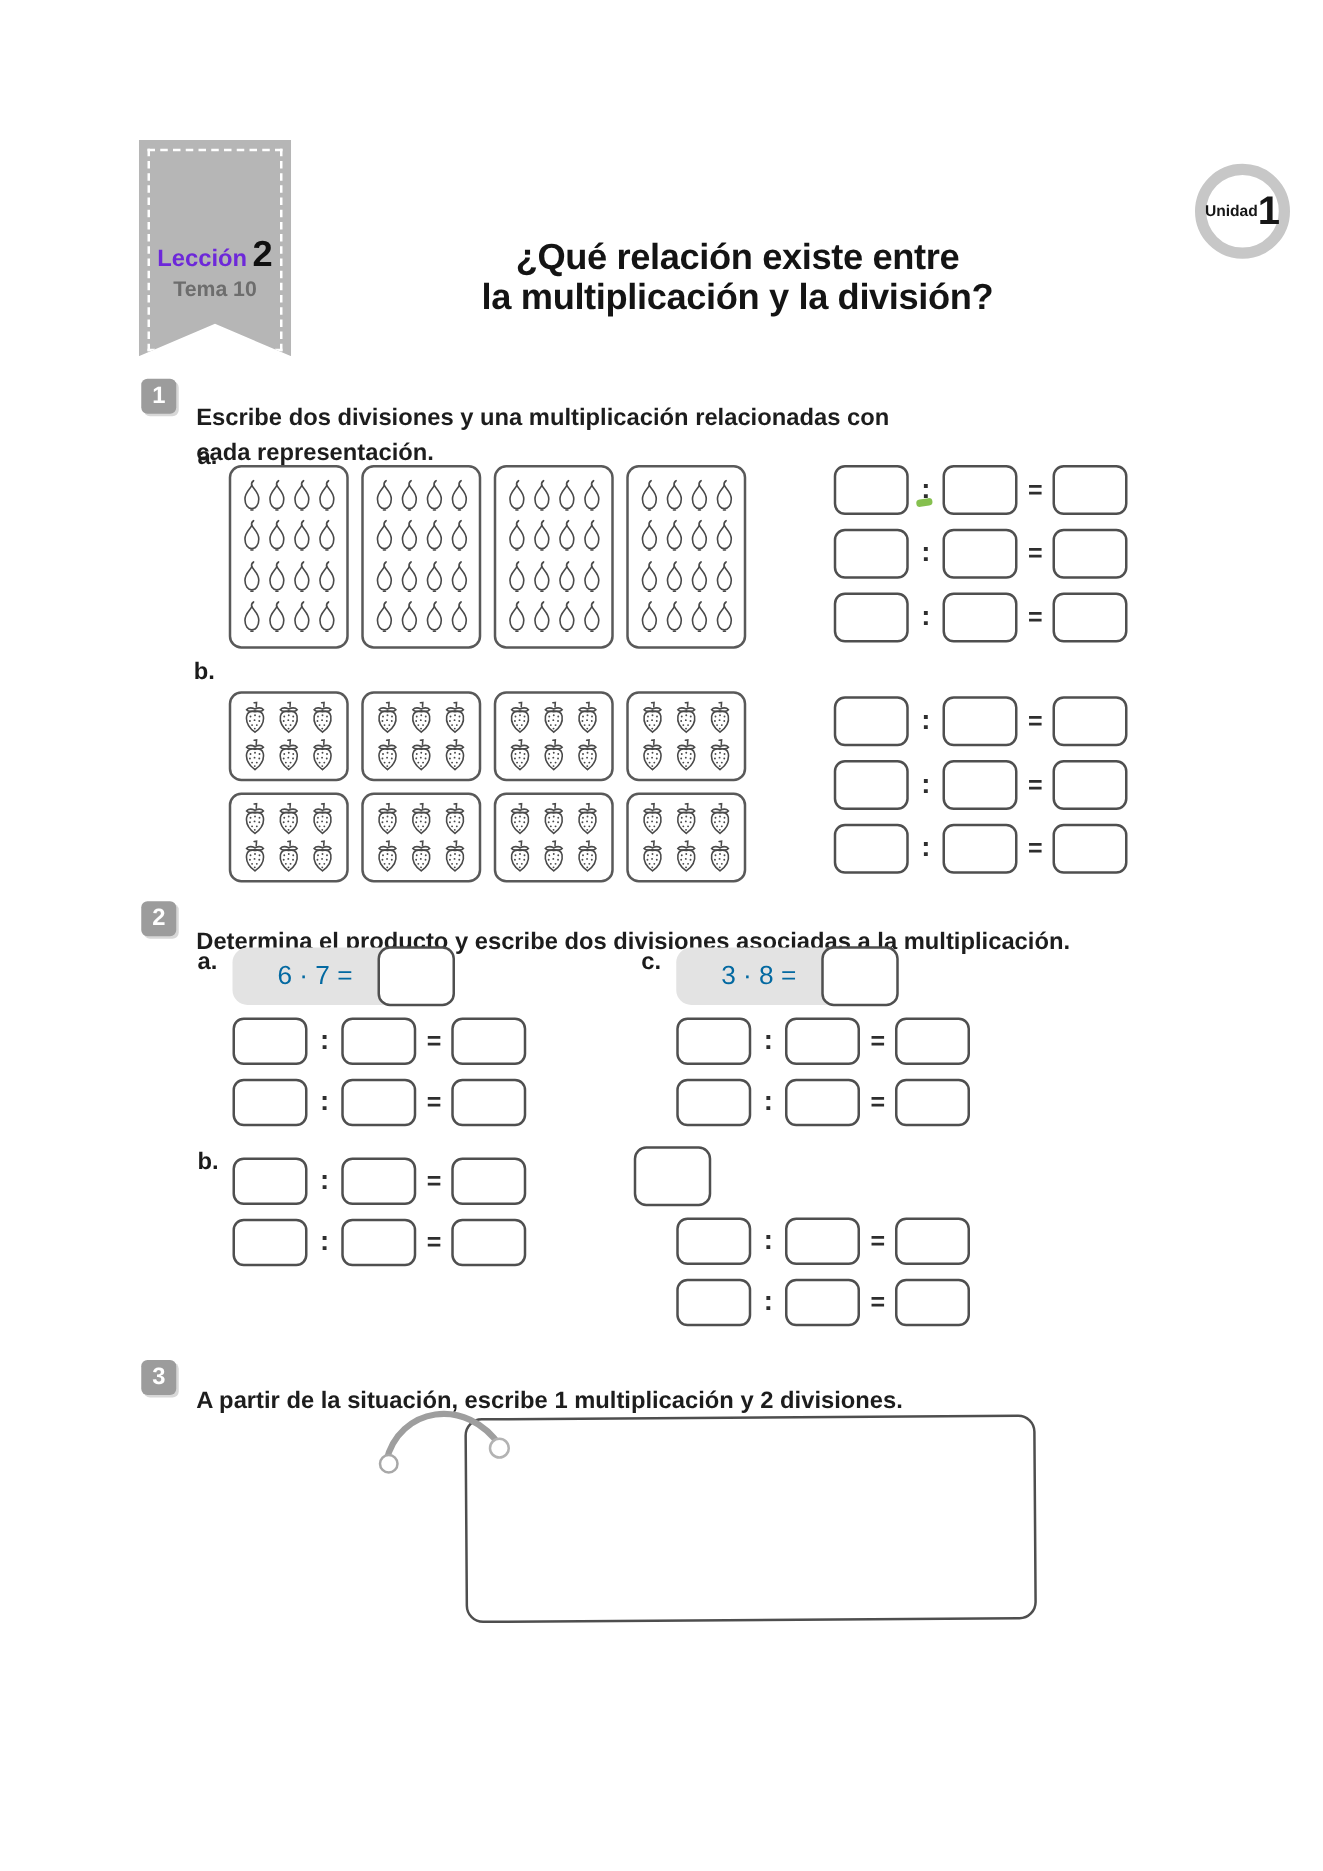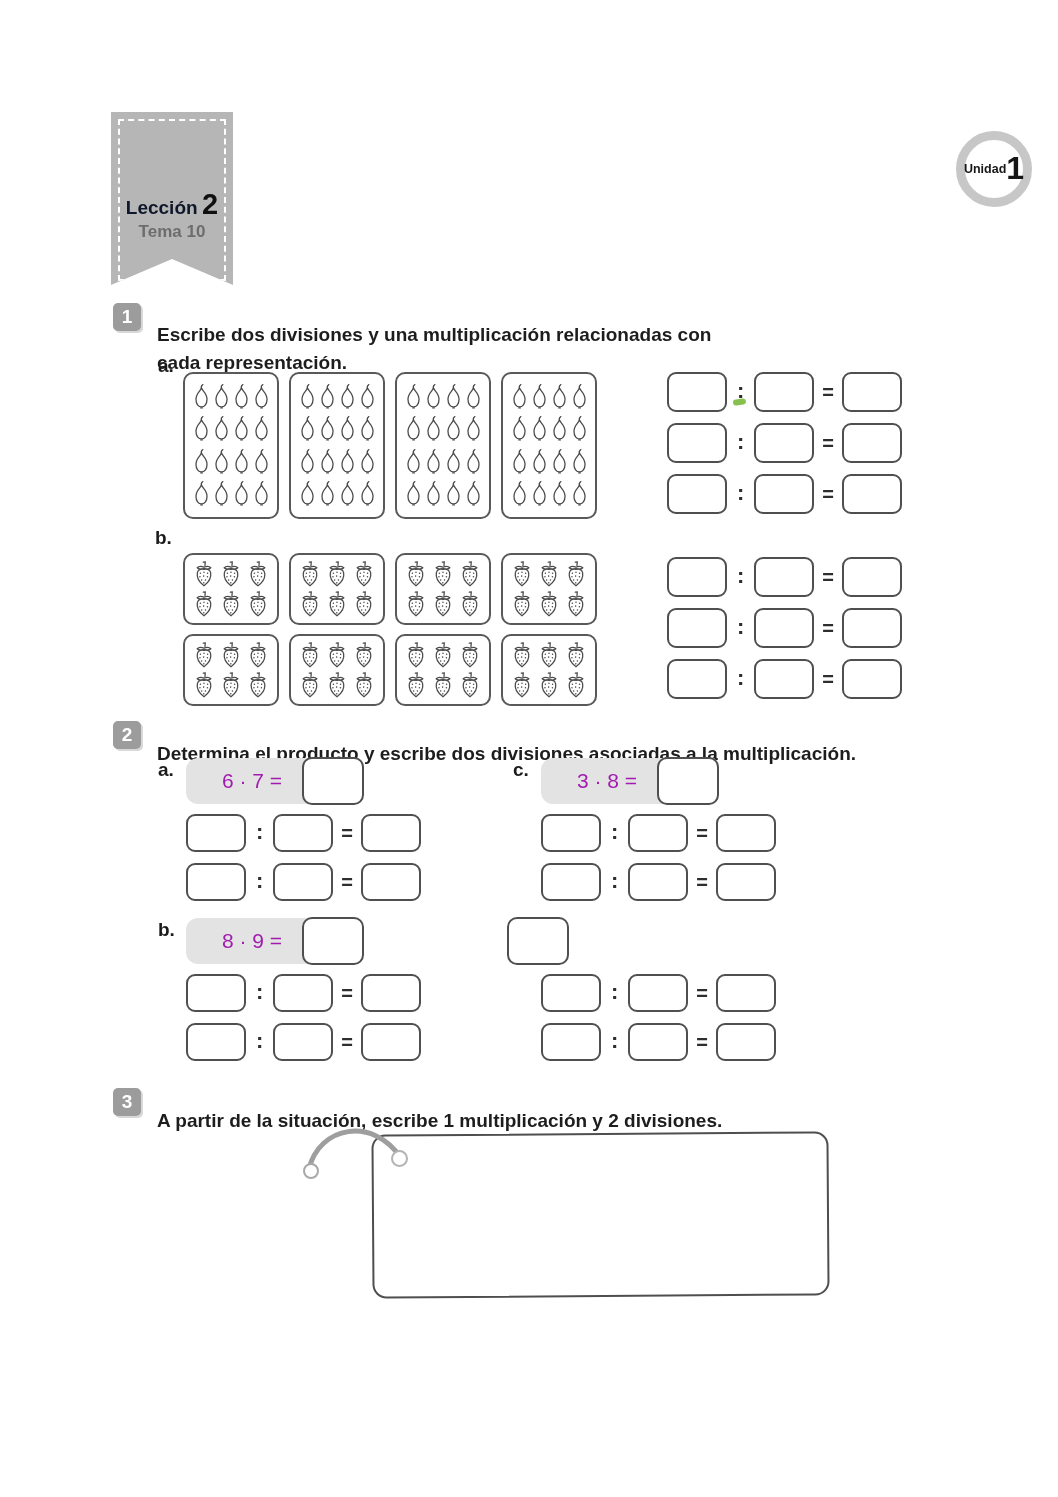--- a/index.html
+++ b/index.html
@@ -6,21 +6,21 @@
   .page{position:relative;width:1058px;height:1497px;background:#ffffff;overflow:hidden;
         font-family:"Liberation Sans","DejaVu Sans",sans-serif;color:#1d1d1d;}
 
   
   .ribbon{position:absolute;left:111px;top:112px;width:122px;height:173px;background:#b6b6b6;
           clip-path:polygon(0 0,100% 0,100% 100%,50% 85%,0 100%);
           text-align:center;padding-top:76px;box-sizing:border-box;z-index:2;}
   .ribbon::before{content:"";position:absolute;left:7px;right:7px;top:7px;bottom:4px;
           border:2px dashed #fff;}
   .ribbon-line1{position:relative;}
-  .lesson-word{font-size:19px;font-weight:700;color:#0f172a;}
+  .lesson-word{font-size:19px;font-weight:700;color:#6d28d9;}
   .lesson-num{font-size:29px;font-weight:800;color:#101010;}
   .ribbon-line2{position:relative;font-size:17px;font-weight:700;color:#6d6d6d;margin-top:1px;}
 
   
   .unit-badge{position:absolute;left:956px;top:131px;width:58px;height:58px;border:9px solid #c7c7c7;
           border-radius:50%;background:#fff;display:flex;align-items:center;
           justify-content:center;}
   .unit-label{font-size:12.5px;font-weight:800;color:#161616;}
   .unit-num{font-size:32px;font-weight:800;color:#161616;line-height:.85;}
 
@@ -58,21 +58,21 @@
   .equals{font-size:20px;}
   .green-mark{position:absolute;left:-4px;top:21px;width:13px;height:6px;background:#79b93c;
          border-radius:3px;transform:rotate(-8deg);opacity:.9;}
 
   
   .ex2-item{position:absolute;display:flex;gap:6px;}
   .item-label{font-size:19px;font-weight:800;color:#1b1b1b;width:22px;padding-top:2px;}
   .pill-row{display:flex;align-items:center;}
   .pill{height:46px;min-width:150px;background:#e3e3e3;border-radius:12px;display:flex;
         align-items:center;justify-content:center;padding:0 34px 0 16px;font-size:21px;
-        color:#a21caf;box-sizing:border-box;}
+        color:#0369a1;box-sizing:border-box;}
   .ansbox{width:62px;height:48px;background:#fff;border:2.5px solid #4f4f4f;border-radius:10px;
         margin-left:-34px;box-sizing:border-box;}
   .ex2-eqs{display:flex;flex-direction:column;gap:11px;margin-top:9px;}
 
   
   .tag{position:absolute;left:158px;top:1153px;width:174px;height:120px;background:#dcdcdc;
        border-radius:16px 24px 18px 20px;padding:15px 12px 10px 17px;box-sizing:border-box;
        font-size:17.5px;color:#474747;line-height:1.28;}
   .tag-eyelet{position:absolute;left:303px;top:1163px;width:12px;height:12px;border:2.5px solid #a8a8a8;
        border-radius:50%;background:#fff;z-index:3;}
@@ -102,20 +102,24 @@
       <span class="lesson-num">2</span>
     </div>
     <div class="ribbon-line2">Tema 10</div>
   </div>
 
   <div class="unit-badge">
     <div class="unit-label">Unidad</div>
     <div class="unit-num">1</div>
   </div>
 
+  <div class="title">
+    <div>¿Qué relación existe entre</div>
+    <div>la multiplicación y la división?</div>
+  </div>
 
   <div class="sec-badge" style="left:113px;top:303px;">
     <span>1</span>
   </div>
   <div class="instruction" style="left:157px;top:304px;width:585px;">Escribe dos divisiones y una multiplicación relacionadas con cada representación.</div>
 
   <span class="part-label" style="left:158px;top:355px;">a.</span>
   <div id="pear-groups">
       <div class="fruit-box pear-box" style="grid-template-columns: repeat(4, 1fr);">
         <span class="fruit">
@@ -1082,26 +1086,20 @@
             <span class="op equals">=</span>
             <div class="eqbox small"></div>
           </div>
         </div>
     </div>
   </div>
 
   <div class="ex2-item" style="left:158px;top:917px;">
     <span class="item-label">b.</span>
     <div class="ex2-content">
-      <div class="pill-row">
-        <div class="pill">
-          <span>8 · 9 =</span>
-        </div>
-        <div class="ansbox"></div>
-      </div>
       <div class="ex2-eqs" id="eq2-b">
           <div class="eq-row">
             <div class="eqbox small"></div>
             <span class="op colon">:</span>
             <div class="eqbox small"></div>
             <span class="op equals">=</span>
             <div class="eqbox small"></div>
           </div>
           <div class="eq-row">
             <div class="eqbox small"></div>

